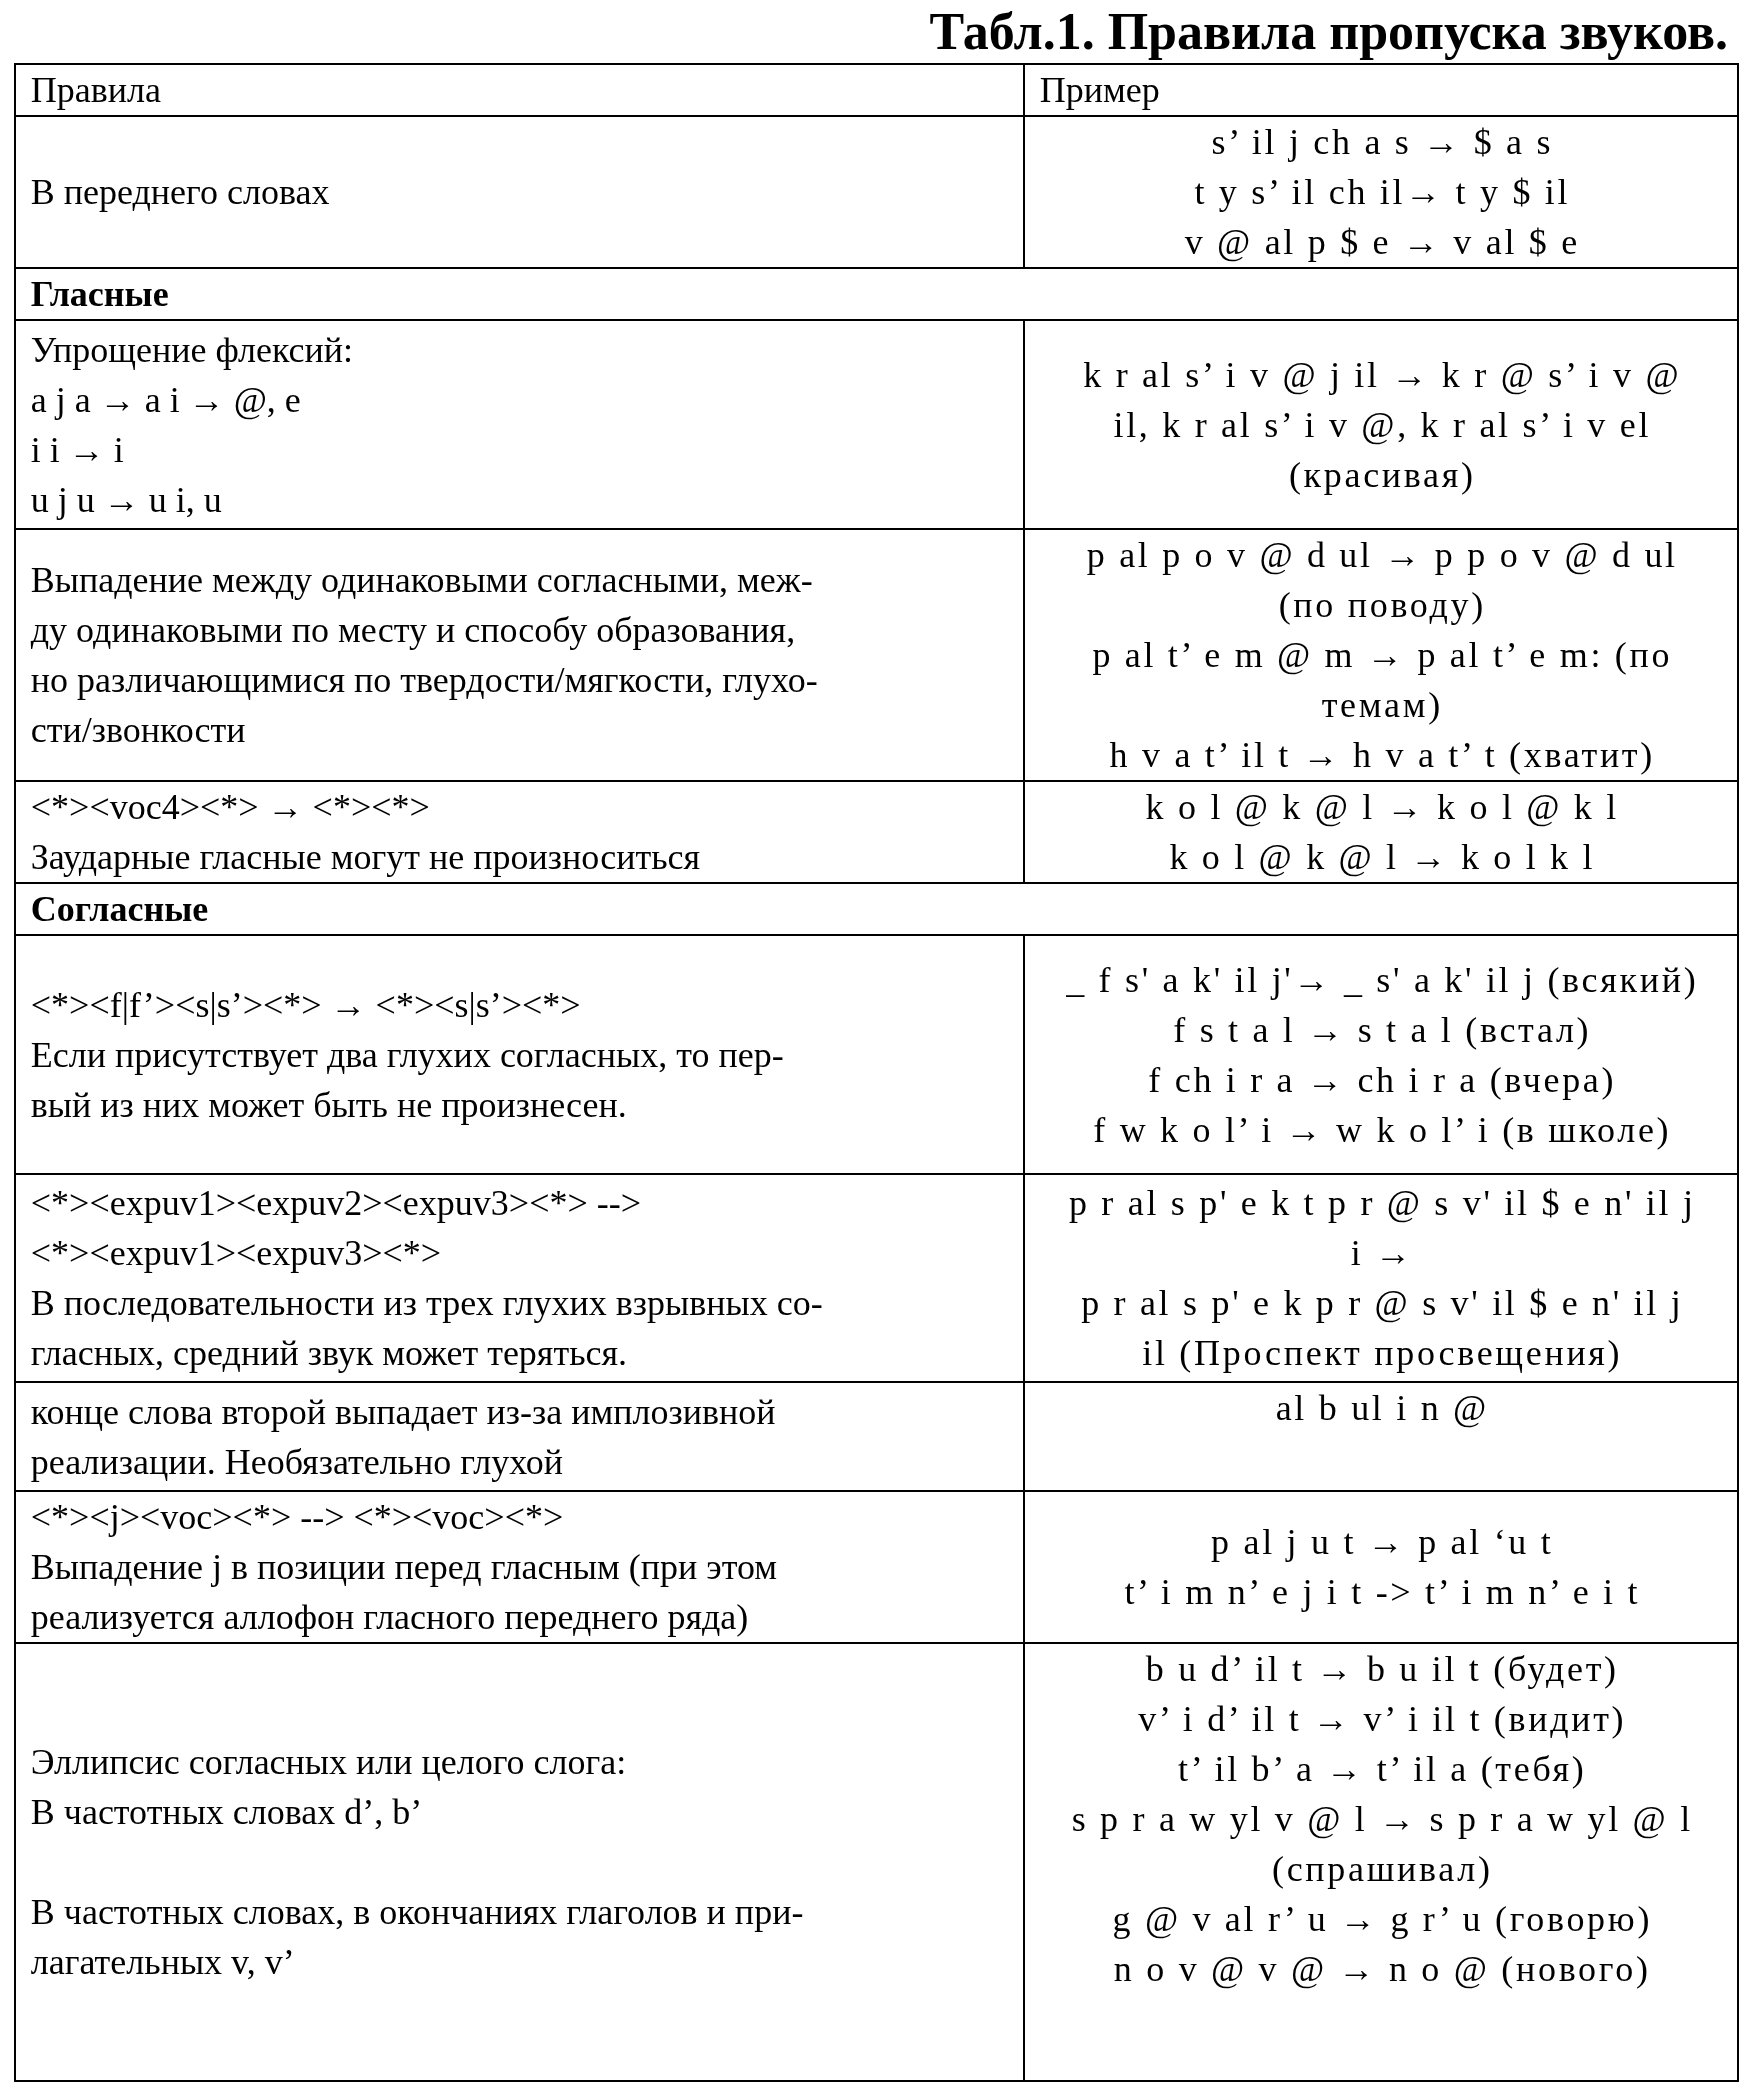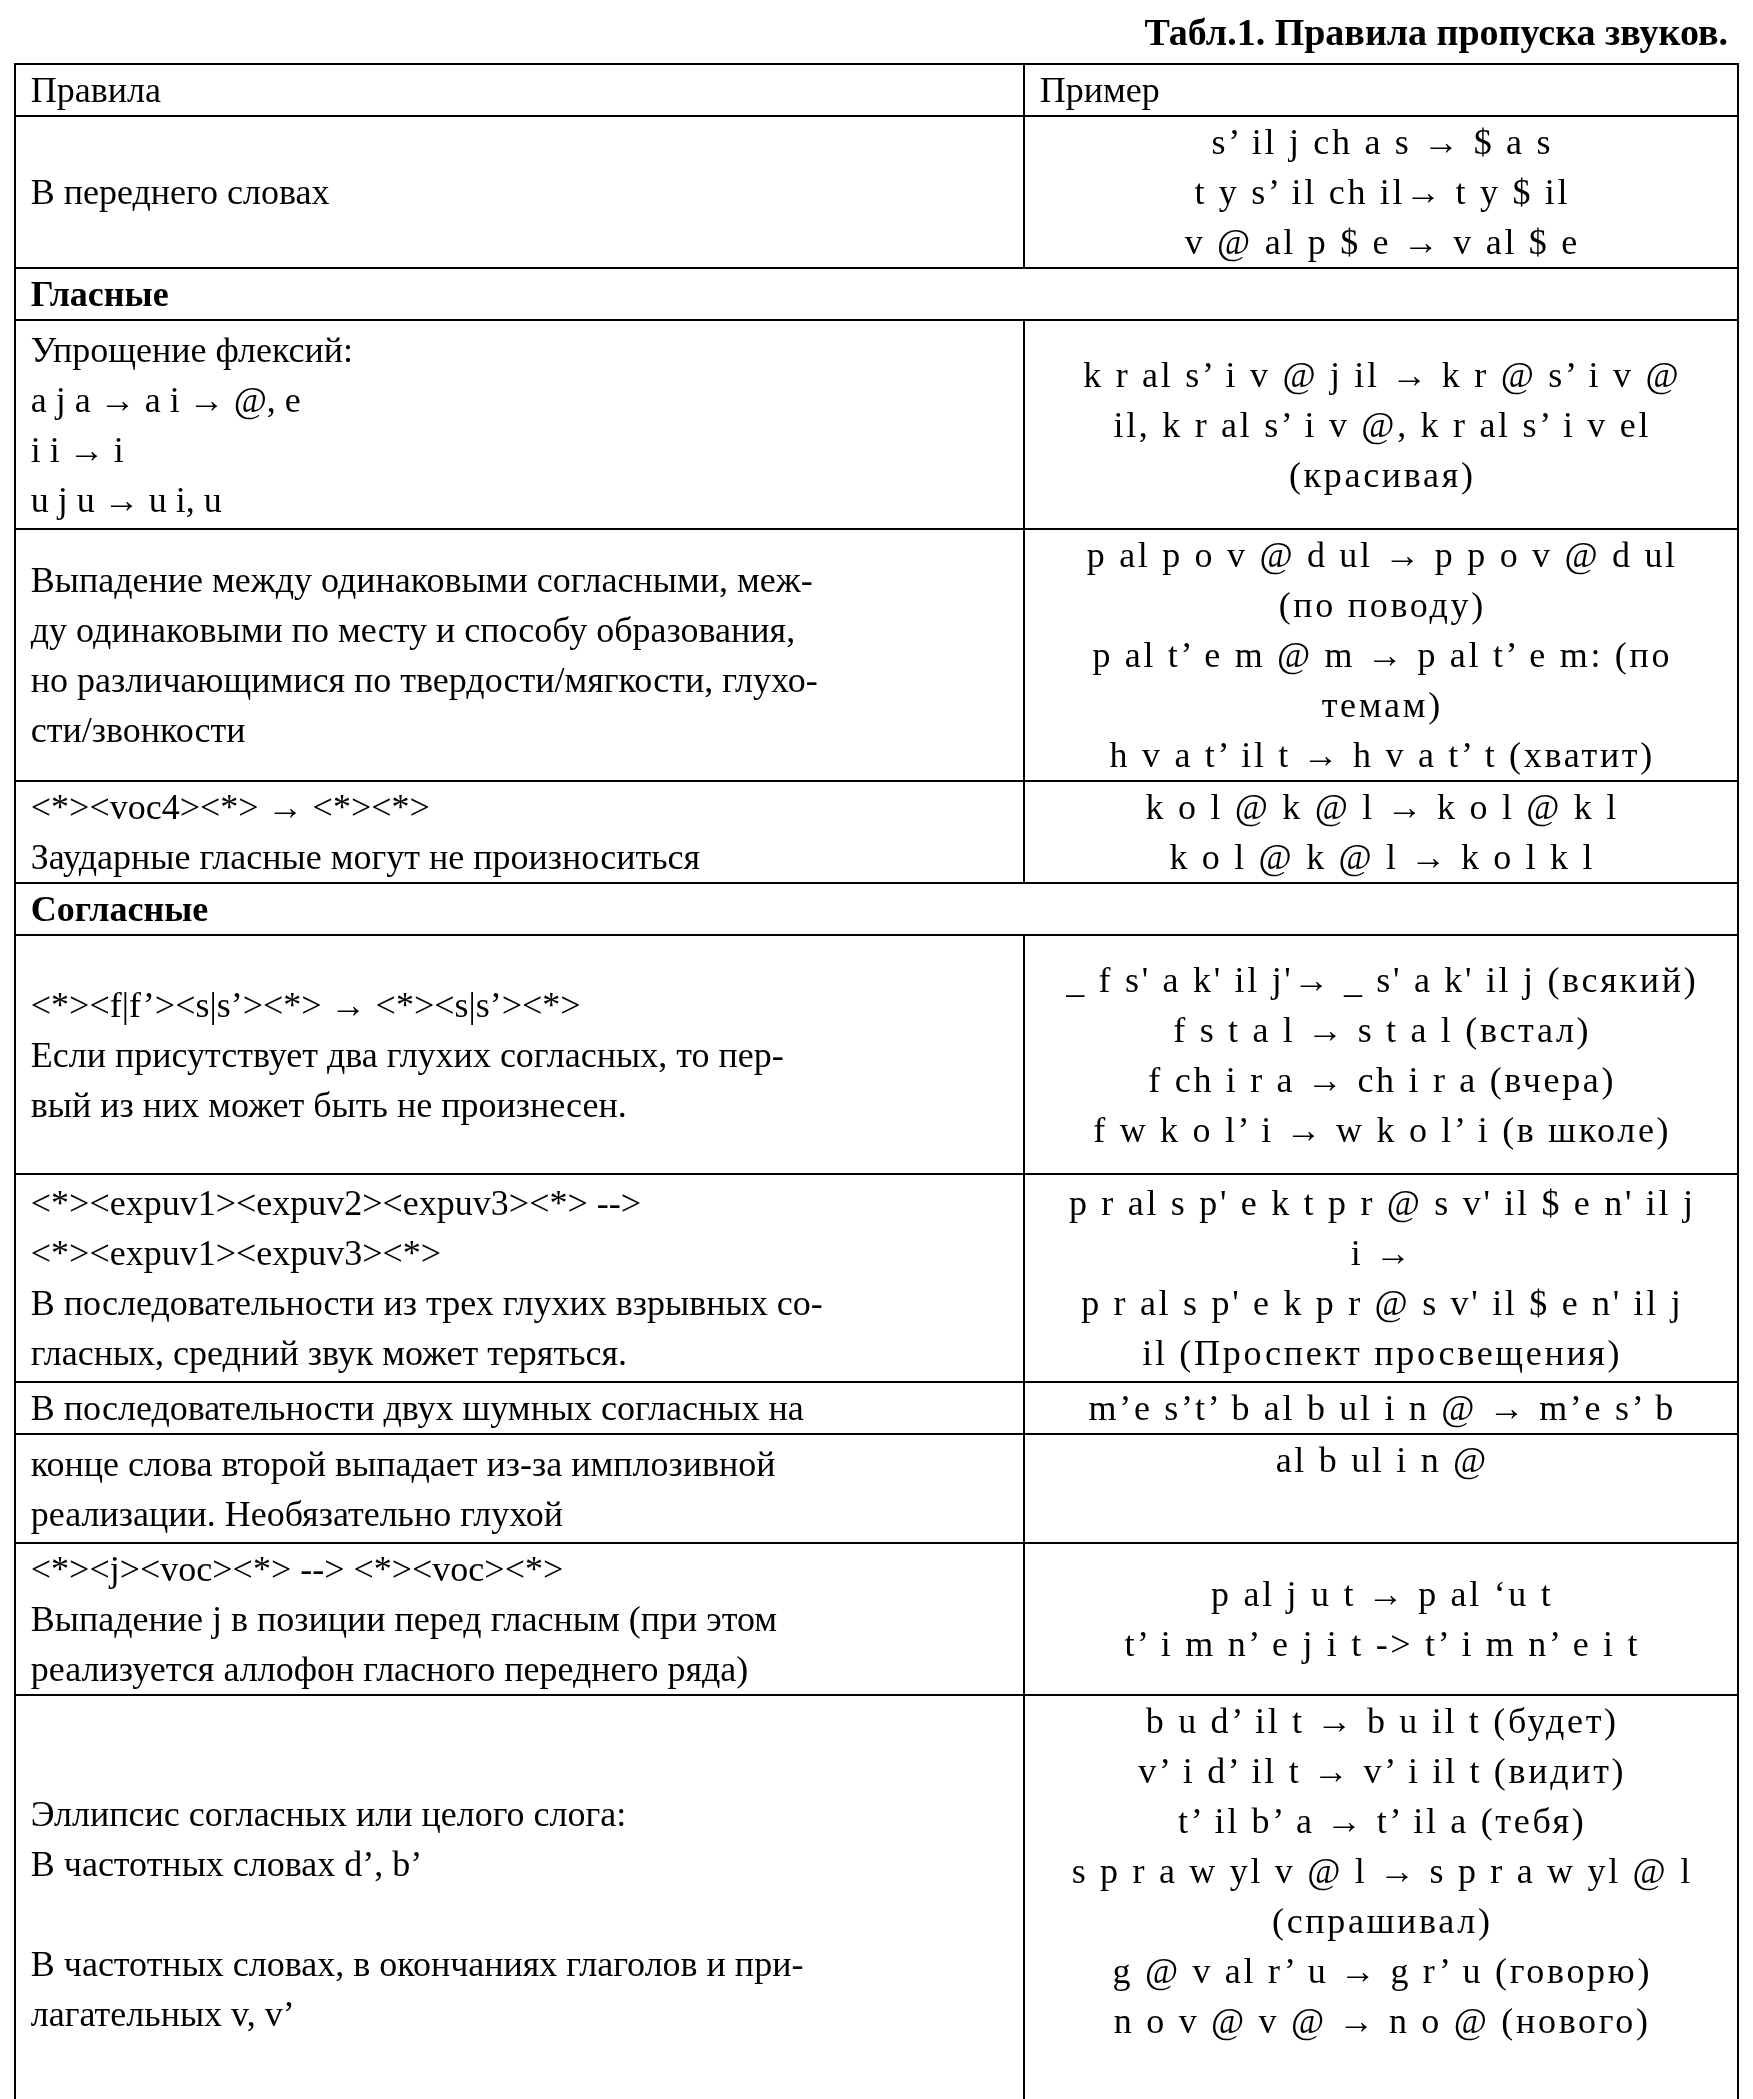--- a/index.html
+++ b/index.html
@@ -1,18 +1,18 @@
 <!DOCTYPE html>
 <html style="font-size:14.4px"><head>
 <meta charset="utf-8">
 <style>
   html, body { margin: 0; padding: 0; background: #ffffff; }
   body { width: 1753px; height: 2100px; position: relative; overflow: hidden;
          font-family: "Liberation Serif", "DejaVu Serif", serif; color: #000; }
-  .title { position: absolute; top: 7.2px; right: 25px; font-size: 38px; font-weight: bold;
+  .title { position: absolute; top: 7.2px; right: 25px; font-size: 52px; font-weight: bold;
            line-height: 50px; white-space: nowrap; }
   table.rules { position: absolute; left: 14.4px; top: 63px; width: 1723px;
                 border-collapse: collapse; table-layout: fixed; }
   table.rules td { border: 2.7px solid #000; vertical-align: middle; padding: 0 12.6px 0 14.4px;
                    font-size: 36px; line-height: 50px; }
   col.c1 { width: 1009px; }
   col.c2 { width: 714px; }
   td.section { font-weight: bold; font-size: 38px; }
   td .line { display: block; white-space: nowrap; }
   td.ex { letter-spacing: 2.7px; text-align: center; }
@@ -109,28 +109,20 @@
           <span class="line">В последовательности из трех глухих взрывных со-</span>
           <span class="line">гласных, средний звук может теряться.</span>
         </td>
         <td class="ex">
           <span class="line">p r al s p' e k t p r @ s v' il $ e n' il j</span>
           <span class="line">i →</span>
           <span class="line">p r al s p' e k p r @ s v' il $ e n' il j</span>
           <span class="line">il (Проспект просвещения)</span>
         </td>
       </tr>
-      <tr style="height: 51px;">
-        <td>
-          <span class="line">В последовательности двух шумных согласных на</span>
-        </td>
-        <td class="ex">
-          <span class="line">m’e s’t’ b al b ul i n @ → m’e s’ b</span>
-        </td>
-      </tr>
       <tr style="height: 109px;">
         <td>
           <span class="line">конце слова второй выпадает из-за имплозивной</span>
           <span class="line">реализации.  Необязательно глухой</span>
         </td>
         <td class="ex" style="vertical-align: top; border-radius: 16px;">
           <span class="line">al b ul i n @</span>
         </td>
       </tr>
       <tr style="height: 130px;">

